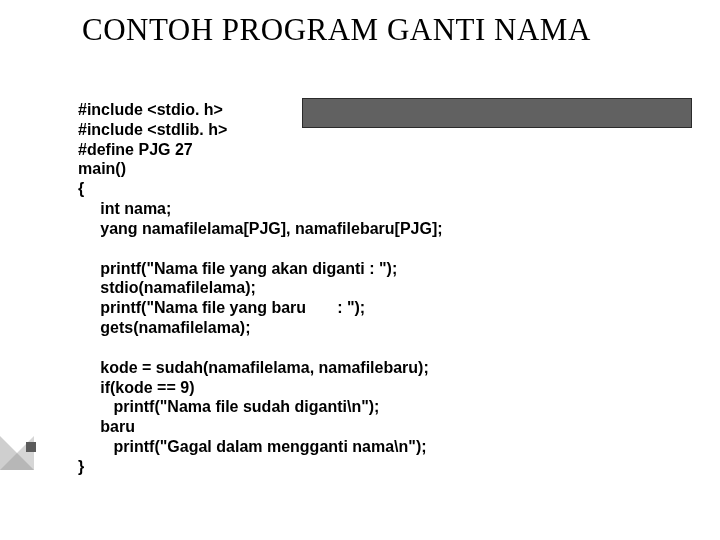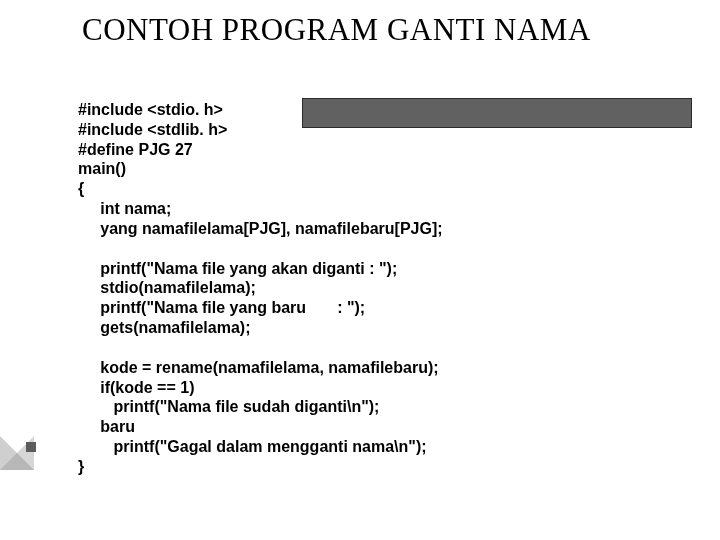--- a/index.html
+++ b/index.html
@@ -88,22 +88,22 @@
 <span>main()</span>
 <span>{</span>
 <span>     int nama;</span>
 <span>     yang namafilelama[PJG], namafilebaru[PJG];</span>
 <span></span>
 <span>     printf("Nama file yang akan diganti : ");</span>
 <span>     stdio(namafilelama);</span>
 <span>     printf("Nama file yang baru       : ");</span>
 <span>     gets(namafilelama);</span>
 <span></span>
-<span>     kode = rename(namafilelama, namafilebaru);</span>
-<span>     if(kode == 1)</span>
+<span>     kode = sudah(namafilelama, namafilebaru);</span>
+<span>     if(kode == 9)</span>
 <span>        printf("Nama file sudah diganti\n");</span>
 <span>     baru</span>
 <span>        printf("Gagal dalam mengganti nama\n");</span>
 <span>}</span></div>
 
   <div class="page-corner"></div>
   <div class="bullet"></div>
 </div>
 
 </body></html>

